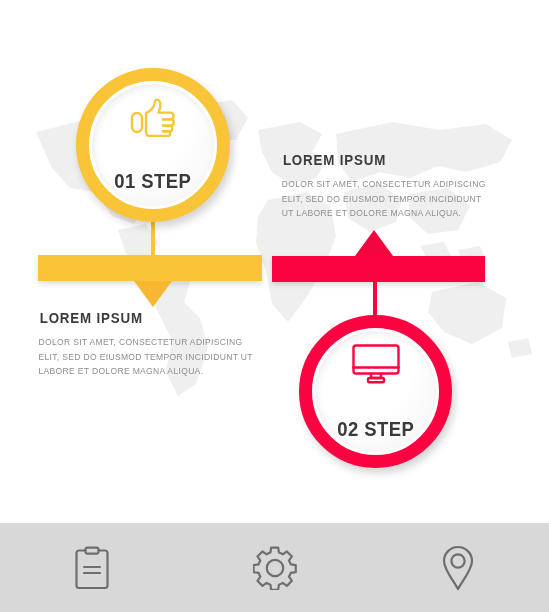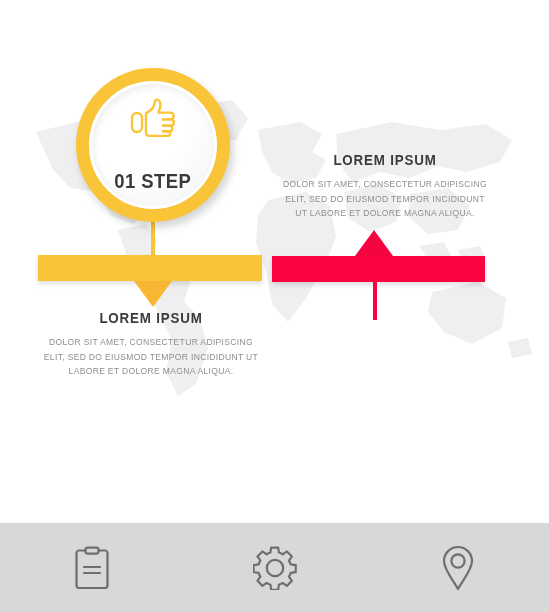--- a/index.html
+++ b/index.html
@@ -139,21 +139,21 @@
     font-size: 21px;
     font-weight: 700;
     letter-spacing: 0.5px;
     color: #3A3A3A;
     transform: scaleX(0.88);
   }
 
   
   .textblock {
     position: absolute;
-    text-align: center;
+    text-align: left;
   }
   .tb-left  { left: 30px;  top: 310px; width: 242px; }
   .tb-right { left: 274px; top: 152px; width: 222px; }
 
   .tb-title {
     font-family: "Liberation Sans Narrow", "Liberation Sans", sans-serif;
     font-size: 14.5px;
     font-weight: 700;
     letter-spacing: 0.9px;
     color: #3B3B3B;
@@ -245,20 +245,35 @@
 
   <div class="textblock tb-left">
     <p class="tb-title">LOREM IPSUM</p>
     <p class="tb-body">DOLOR SIT AMET, CONSECTETUR ADIPISCING ELIT, SED DO EIUSMOD TEMPOR INCIDIDUNT UT LABORE ET DOLORE MAGNA ALIQUA.</p>
   </div>
 
   <div class="arrow-up"></div>
   <div class="bar bar-red"></div>
   <div class="stem stem-red"></div>
 
+  <div class="circle circle-outer circle-2">
+    <div class="circle-inner">
+      <span class="circle-icon">
+        <svg width="50" height="42" viewBox="0 0 50 42" xmlns="http://www.w3.org/2000/svg">
+          <g fill="none" stroke="#FB0241" stroke-width="2.4" stroke-linejoin="round" stroke-linecap="round">
+            <rect x="2.5" y="2.5" width="45" height="28" rx="2.5"></rect>
+            <line x1="2.5" y1="24.5" x2="47.5" y2="24.5"></line>
+            <path d="M20 31 L20 35 L30 35 L30 31"></path>
+            <rect x="17" y="35" width="16" height="4.2" rx="1.4"></rect>
+          </g>
+        </svg>
+      </span>
+      <span class="circle-label">02 STEP</span>
+    </div>
+  </div>
 
   <div class="textblock tb-right">
     <p class="tb-title">LOREM IPSUM</p>
     <p class="tb-body">DOLOR SIT AMET, CONSECTETUR ADIPISCING ELIT, SED DO EIUSMOD TEMPOR INCIDIDUNT UT LABORE ET DOLORE MAGNA ALIQUA.</p>
   </div>
 
   <div class="footer">
 
     <div class="footer-slot">
       <span>

